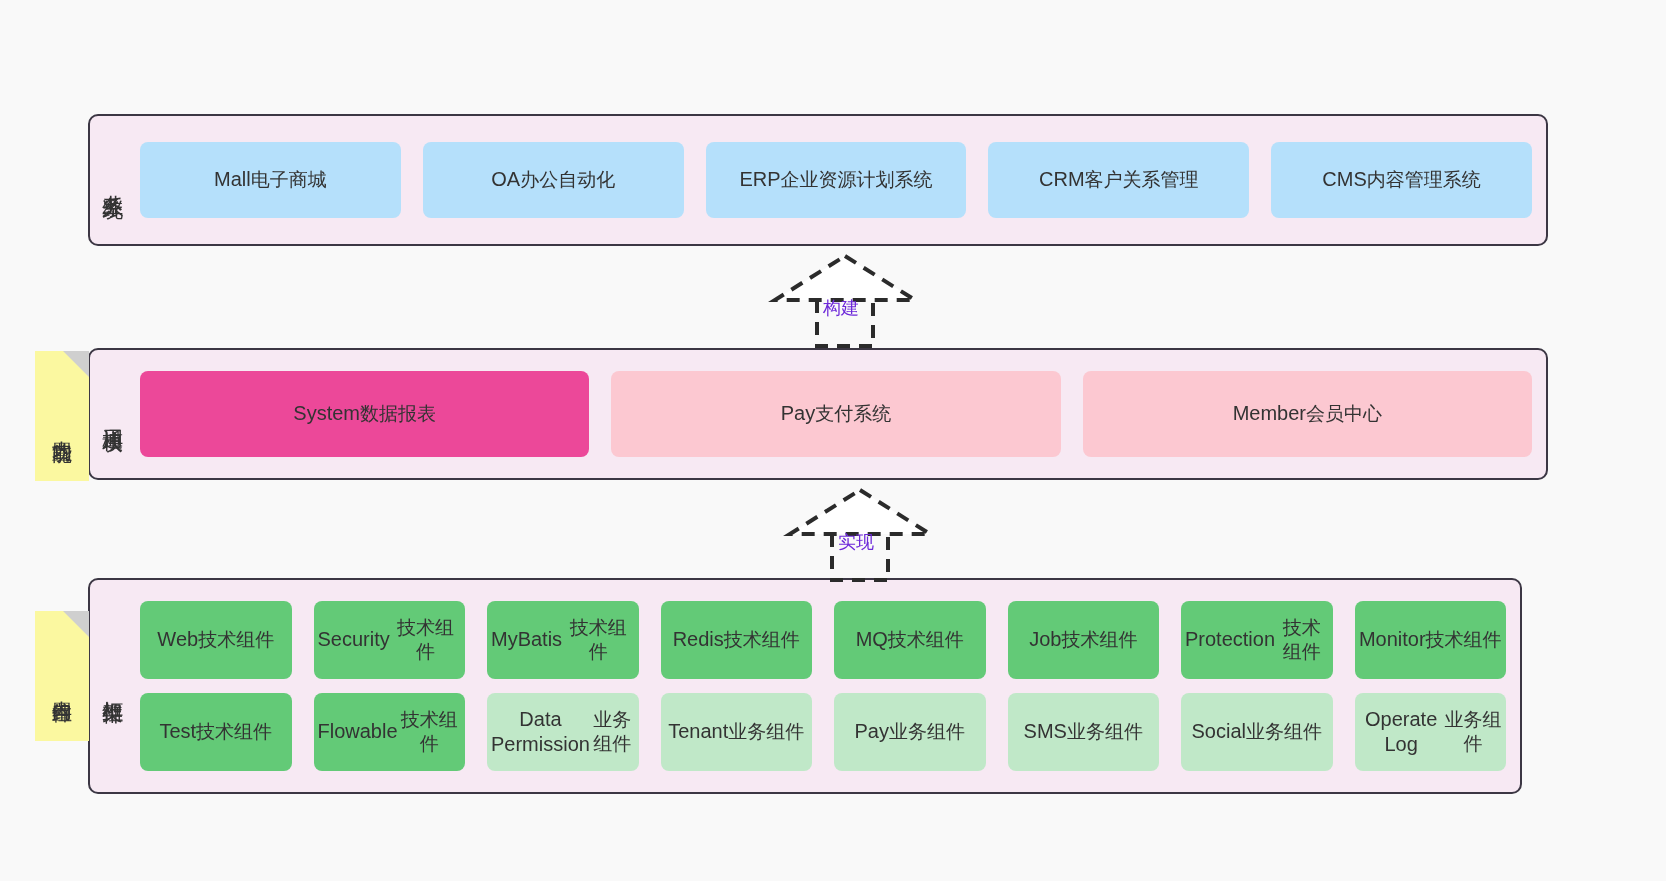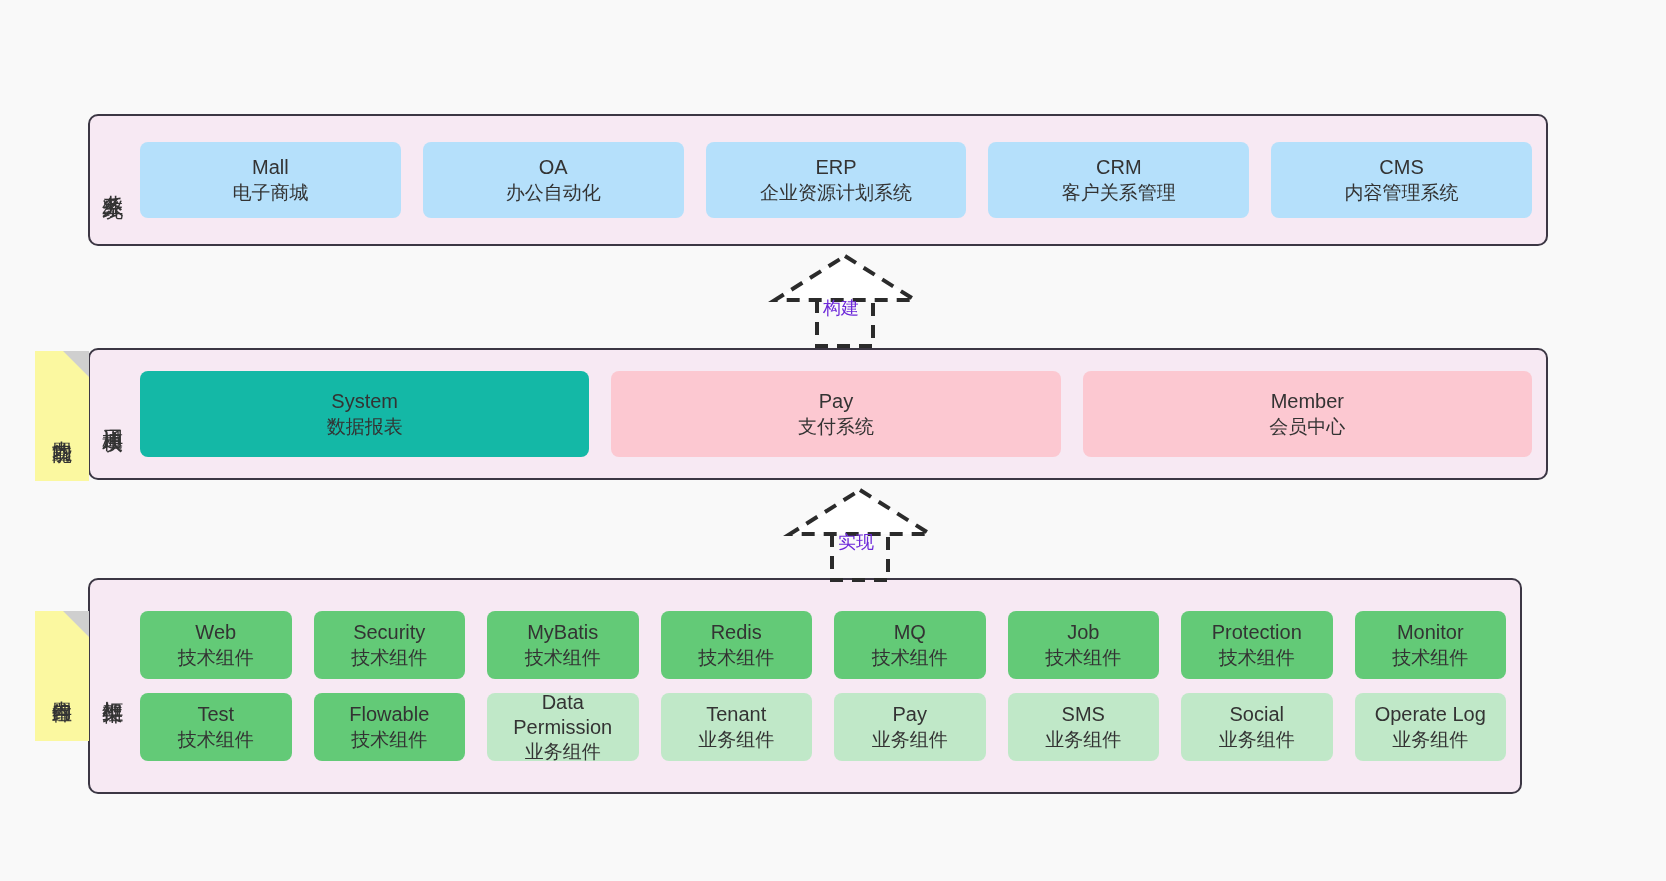--- a/index.html
+++ b/index.html
@@ -66,41 +66,41 @@
     display: flex;
     flex-direction: row;
     gap: 22px;
   }
 
   
   .card {
     flex: 1 1 0;
     border-radius: 8px;
     display: flex;
-    flex-direction: column;
+    flex-direction: row;
     align-items: center;
     justify-content: center;
     text-align: center;
     box-sizing: border-box;
     padding: 6px 4px;
     line-height: 1.26;
     color: #333333;
   }
   .card .t1 { font-size: 20px; }
   .card .t2 { font-size: 19px; }
 
   .c-blue       { background: #b5e0fb; }
-  .c-red        { background: #14b8a6; }
+  .c-red        { background: #ec4899; }
   .c-pink       { background: #fcc8d1; }
   .c-green      { background: #63ca77; }
   .c-lightgreen { background: #c0e8c8; }
 
   .row-biz  .card { height: 76px; }
   .row-mod  .card { height: 86px; }
-  .row-fw   .card { height: 68px; }
+  .row-fw   .card { height: 78px; }
 
   
   .sticky {
     position: absolute;
     background: #fbf8a0;
     box-sizing: border-box;
     display: flex;
     align-items: center;
     justify-content: center;
     font-size: 20px;

